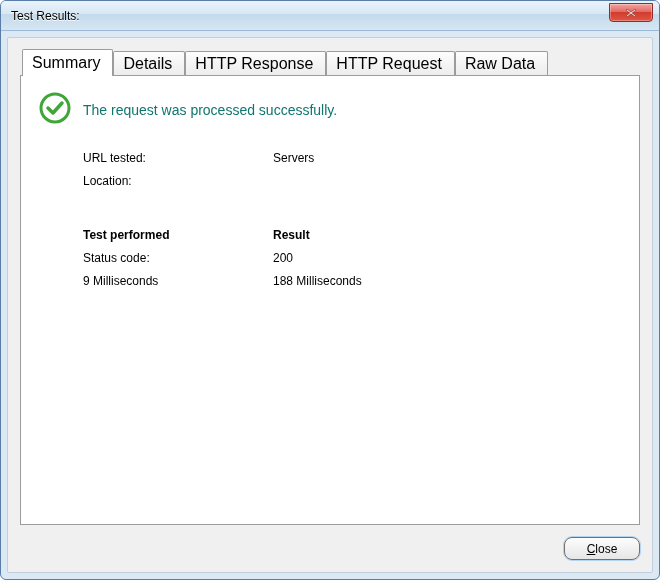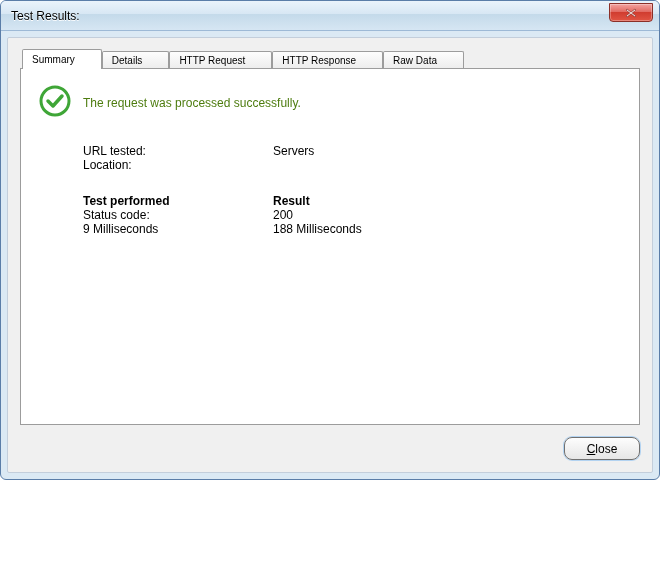--- a/index.html
+++ b/index.html
@@ -7,21 +7,21 @@
   body {
     font-family: "Segoe UI", Tahoma, sans-serif;
     font-size: 12px;
     background: #fff;
     width: 660px;
     height: 580px;
     overflow: hidden;
   }
   .window {
     width: 660px;
-    height: 480px;
+    height: 580px;
     border: 1px solid #5a7da8;
     background: linear-gradient(to bottom, #c9deee 0, #dbe9f4 5px, #dbe9f4 100%);
     display: flex;
     flex-direction: column;
     border-radius: 6px;
     overflow: hidden;
   }
   .titlebar {
     height: 30px;
     background: linear-gradient(to bottom, #eaf3fb 0%, #d7e7f4 45%, #c4daea 46%, #d6e6f3 100%);
@@ -64,26 +64,26 @@
     display: flex;
     flex-direction: column;
   }
   .tabs {
     display: flex;
     align-items: flex-end;
     gap: 0;
     padding-left: 2px;
   }
   .tab {
-    padding: 3px 26px 3px 9px;
+    padding: 3px 12px 3px 9px;
     border: 1px solid #9c9c9c;
     border-bottom: none;
     background: linear-gradient(to bottom, #fdfdfd, #ececec);
     border-radius: 2px 2px 0 0;
-    font-size: 10px;
+    font-size: 16px;
     color: #000;
     position: relative;
     top: 1px;
   }
   .tab.active {
     background: #fff;
     border-color: #9c9c9c;
     z-index: 2;
     padding-top: 4px;
     padding-bottom: 4px;
@@ -97,25 +97,26 @@
     position: relative;
     z-index: 1;
   }
   .statusrow {
     display: flex;
     align-items: center;
     gap: 12px;
     margin-bottom: 24px;
   }
   .checkicon { flex: 0 0 auto; }
-  .statusmsg { font-size: 12px; color: #4d7c0f; }
+  .statusmsg { font-size: 14px; color: #0f766e; }
   .grid {
     margin-left: 44px;
     display: grid;
     grid-template-columns: 190px auto;
+    row-gap: 9px;
     font-size: 12px;
     color: #000;
   }
   .sectionhead { font-weight: bold; }
   .ggap { height: 22px; grid-column: 1 / span 2; }
   .footer {
     display: flex;
     justify-content: flex-end;
     padding-top: 12px;
   }
@@ -146,22 +147,22 @@
         <path d="M2 1 L6 4.2 L10 1 L11 2 L7.2 5 L11 8 L10 9 L6 5.8 L2 9 L1 8 L4.8 5 L1 2 Z" fill="#fff" stroke="#7a1d16" stroke-width="0.6"></path>
       </svg>
     </div>
   </div>
 
   <div class="client">
     <div class="client-inner">
       <div class="tabs">
         <div class="tab active">Summary</div>
         <div class="tab">Details</div>
+        <div class="tab">HTTP Response</div>
         <div class="tab">HTTP Request</div>
-        <div class="tab">HTTP Response</div>
         <div class="tab">Raw Data</div>
       </div>
 
       <div class="tabbody">
         <div class="statusrow">
           <span class="checkicon">
             <svg width="32" height="32" viewBox="0 0 32 32">
               <circle cx="16" cy="16" r="14" fill="none" stroke="#3fa637" stroke-width="3"></circle>
               <path d="M9 16 L14 21 L23 11" fill="none" stroke="#3fa637" stroke-width="3.5" stroke-linecap="round" stroke-linejoin="round"></path>
             </svg>

